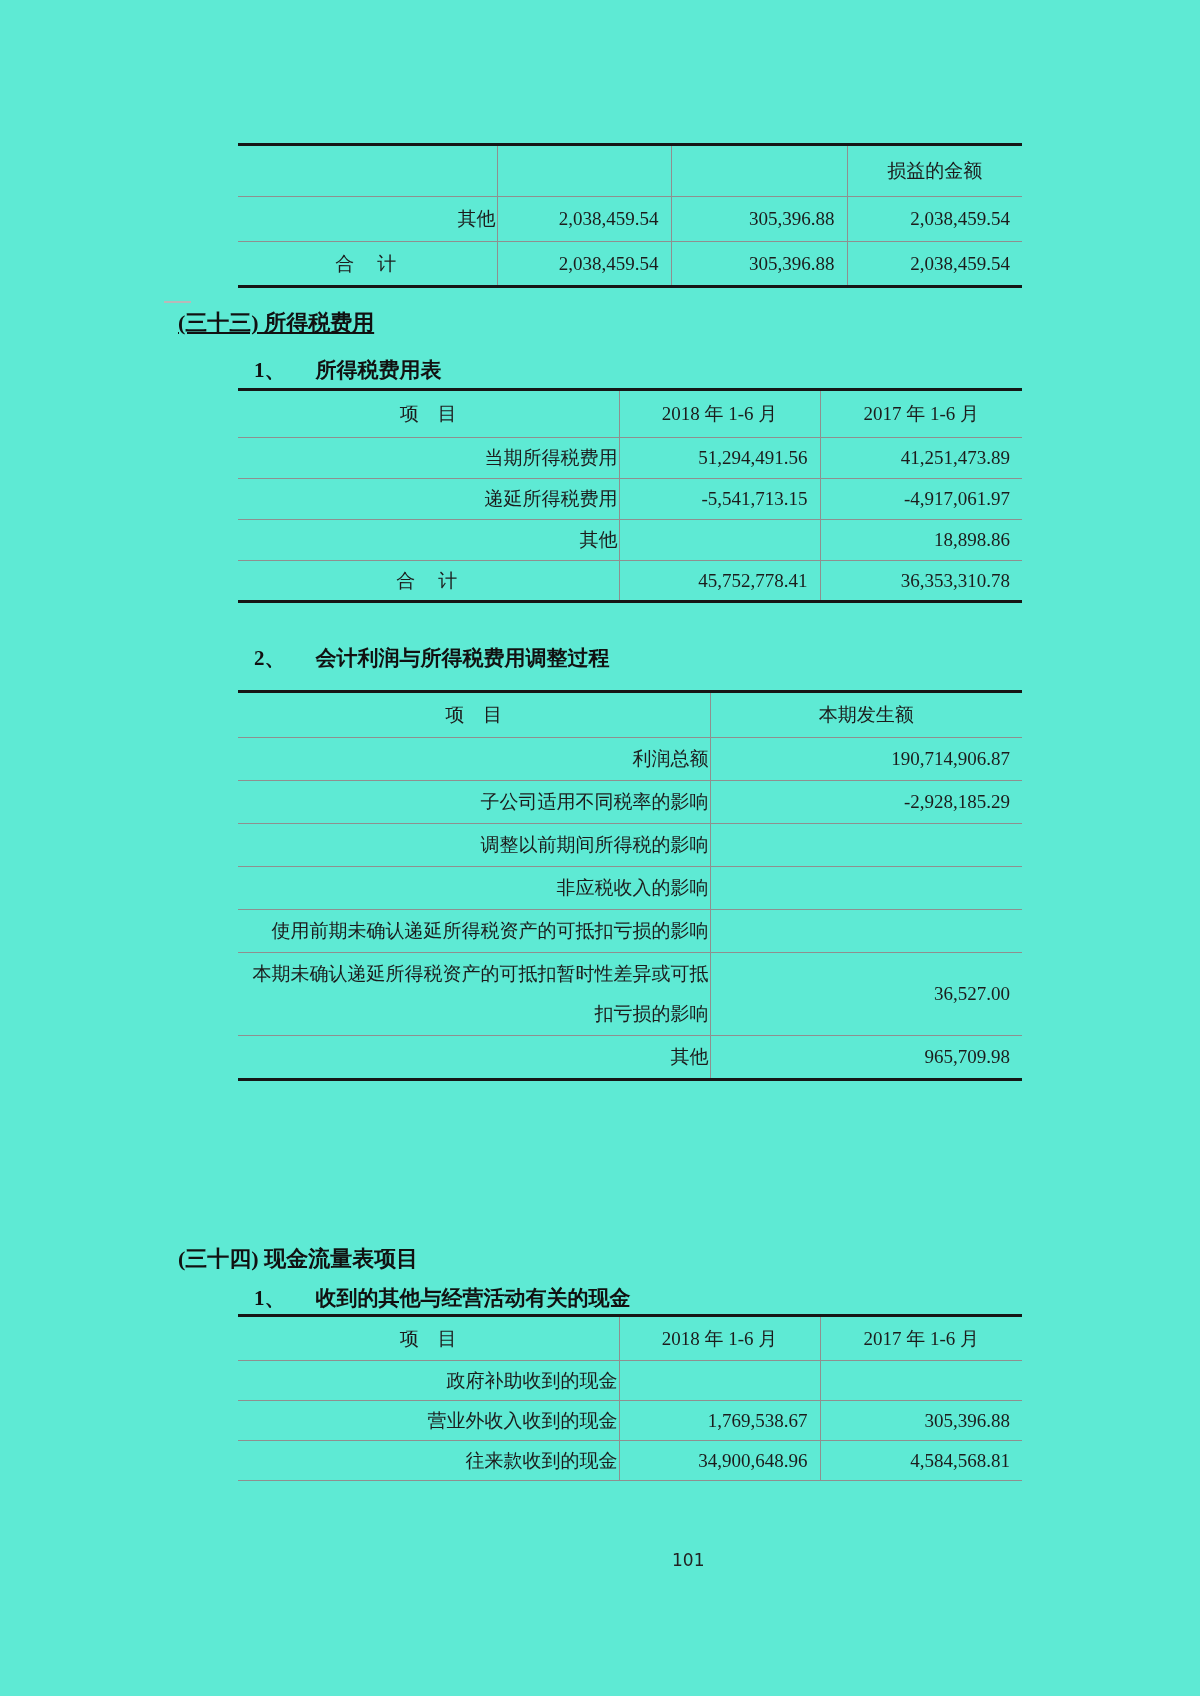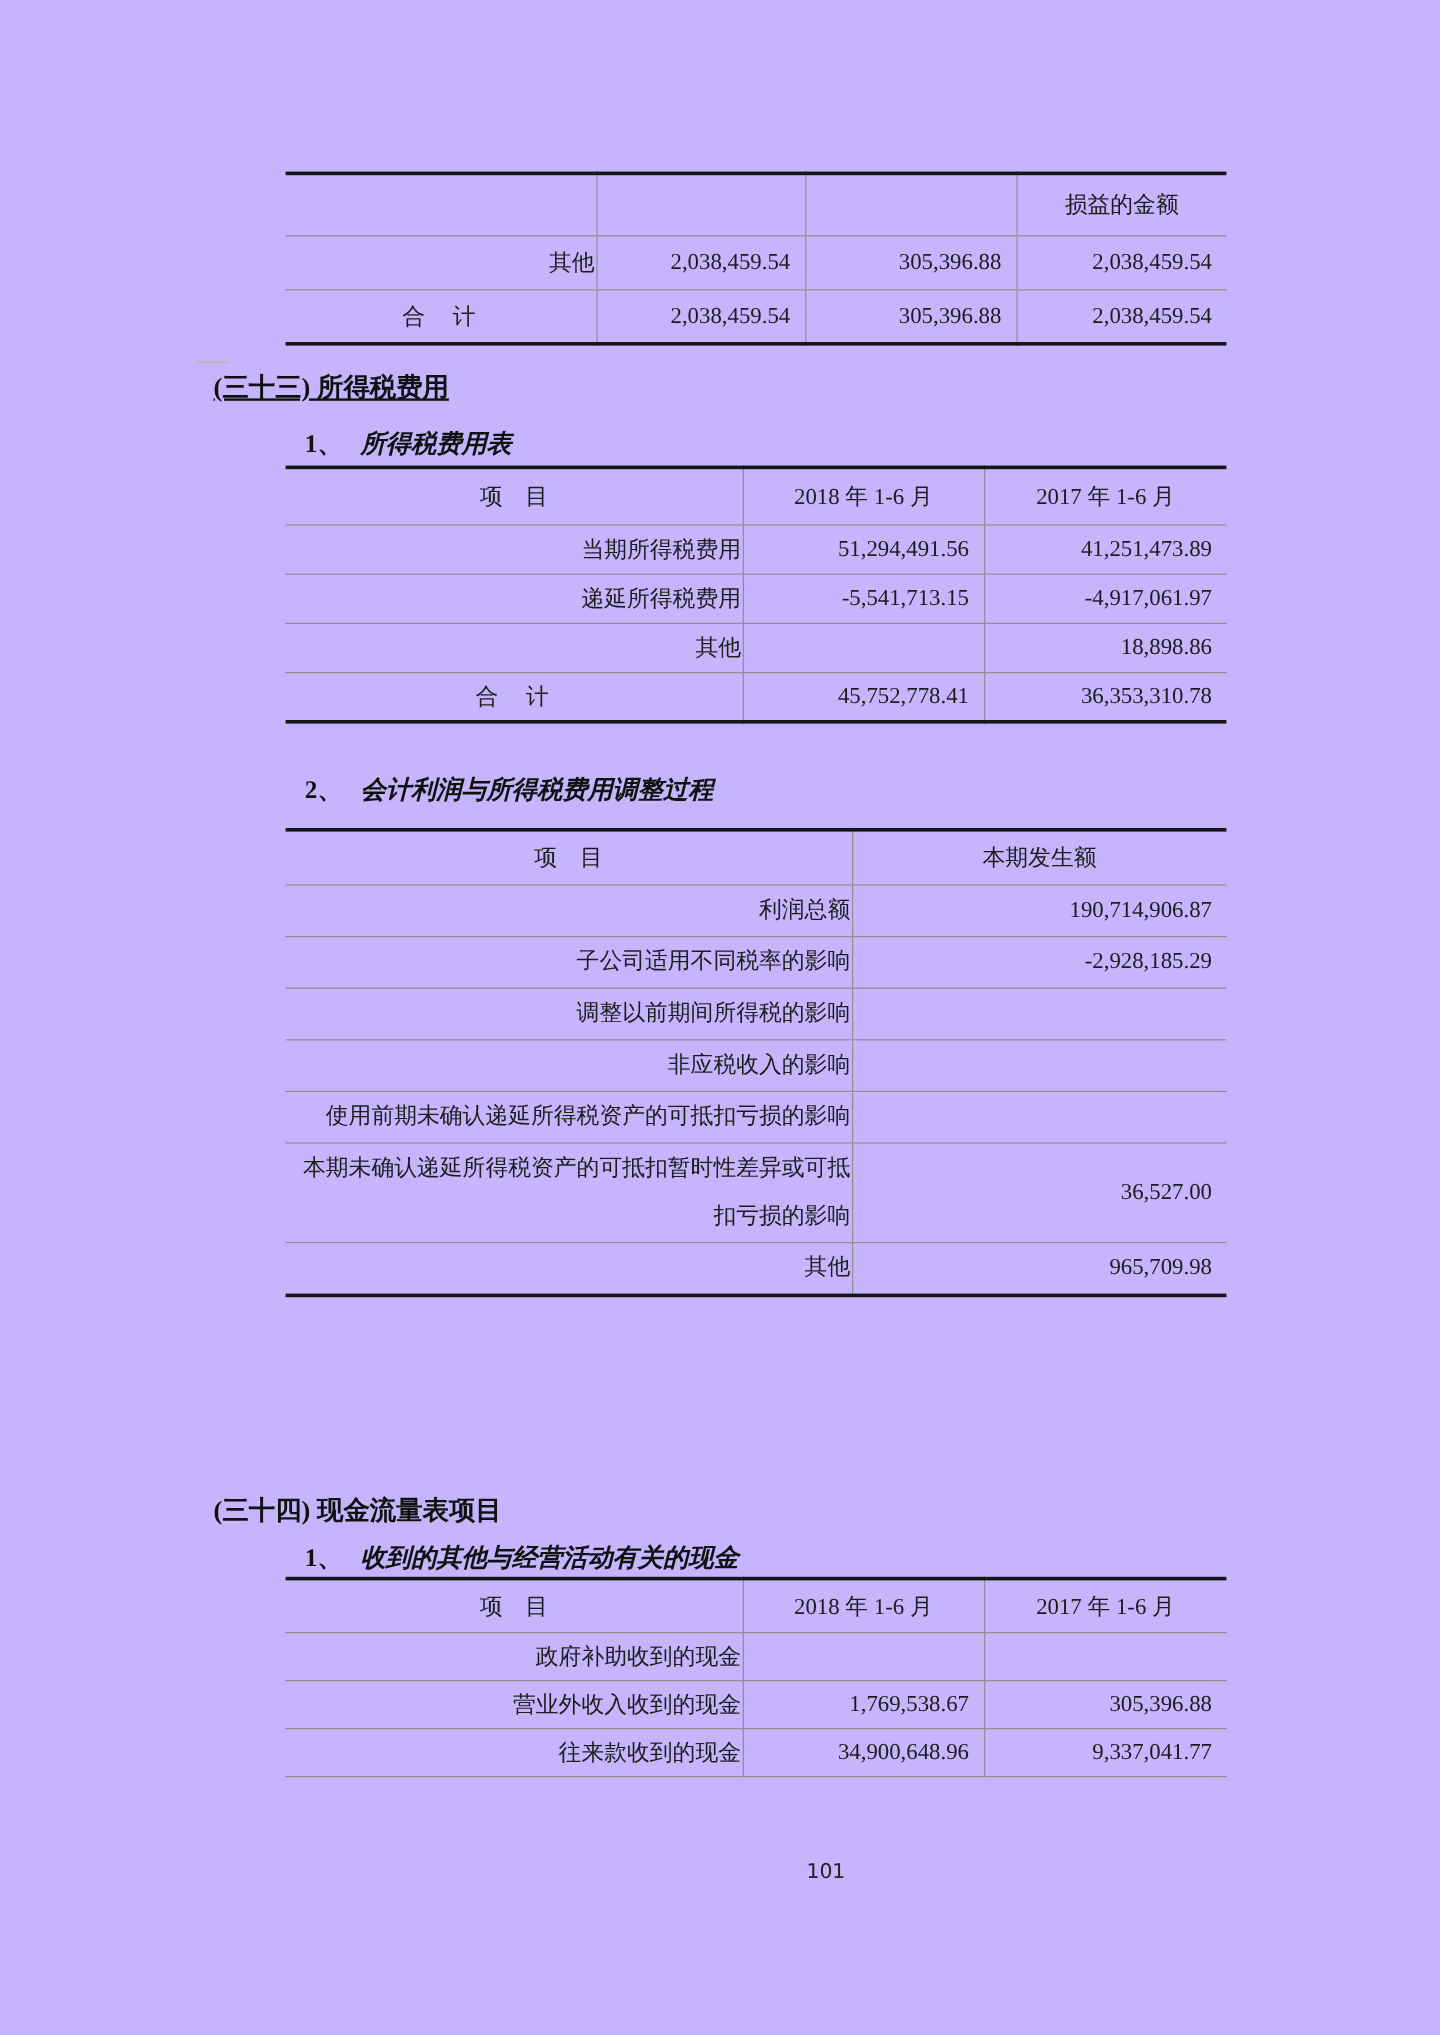--- a/index.html
+++ b/index.html
@@ -1,19 +1,19 @@
 <!DOCTYPE html>
 <html><head>
 <meta charset="utf-8">
 <style>
   html,body{margin:0;padding:0;background:#e8e8e8;}
   .page{
     position:relative;
     width:1200px;height:1696px;
-    background:#c4b5fd;
+    background:#5eead4;
     margin:0 auto;
     font-family:"Liberation Serif","DejaVu Serif",serif;
     color:#1c1c1c;
     overflow:hidden;
   }
   
   table.tbl{
     border-collapse:collapse;
     table-layout:fixed;
     width:784px;
@@ -54,21 +54,21 @@
     position:absolute;left:178px;
     font-size:22px;font-weight:bold;color:#111;
     white-space:nowrap;
   }
   .sub-heading{
     position:absolute;left:254px;
     font-size:21px;font-weight:bold;color:#111;
     white-space:nowrap;
   }
   .sub-heading .num{display:inline-block;}
-  .sub-heading .title{display:inline-block;margin-left:15px;font-style:italic;}
+  .sub-heading .title{display:inline-block;margin-left:30px;}
 
   
   .abs{position:absolute;}
   .stray-dash{
     position:absolute;left:164px;top:301px;width:27px;height:0;
     border-top:2px solid #b9b9b9;
   }
   .page-number{
     position:absolute;left:672px;top:1550px;
     font-family:"DejaVu Sans","Liberation Sans",sans-serif;
@@ -229,20 +229,20 @@
           <td class="num"></td>
         </tr>
         <tr>
           <td class="lbl">营业外收入收到的现金</td>
           <td class="num">1,769,538.67</td>
           <td class="num">305,396.88</td>
         </tr>
         <tr>
           <td class="lbl">往来款收到的现金</td>
           <td class="num">34,900,648.96</td>
-          <td class="num">9,337,041.77</td>
+          <td class="num">4,584,568.81</td>
         </tr>
       </tbody>
     </table>
 
   <div class="page-number">101</div>
 
 </div>
 
 </body></html>

